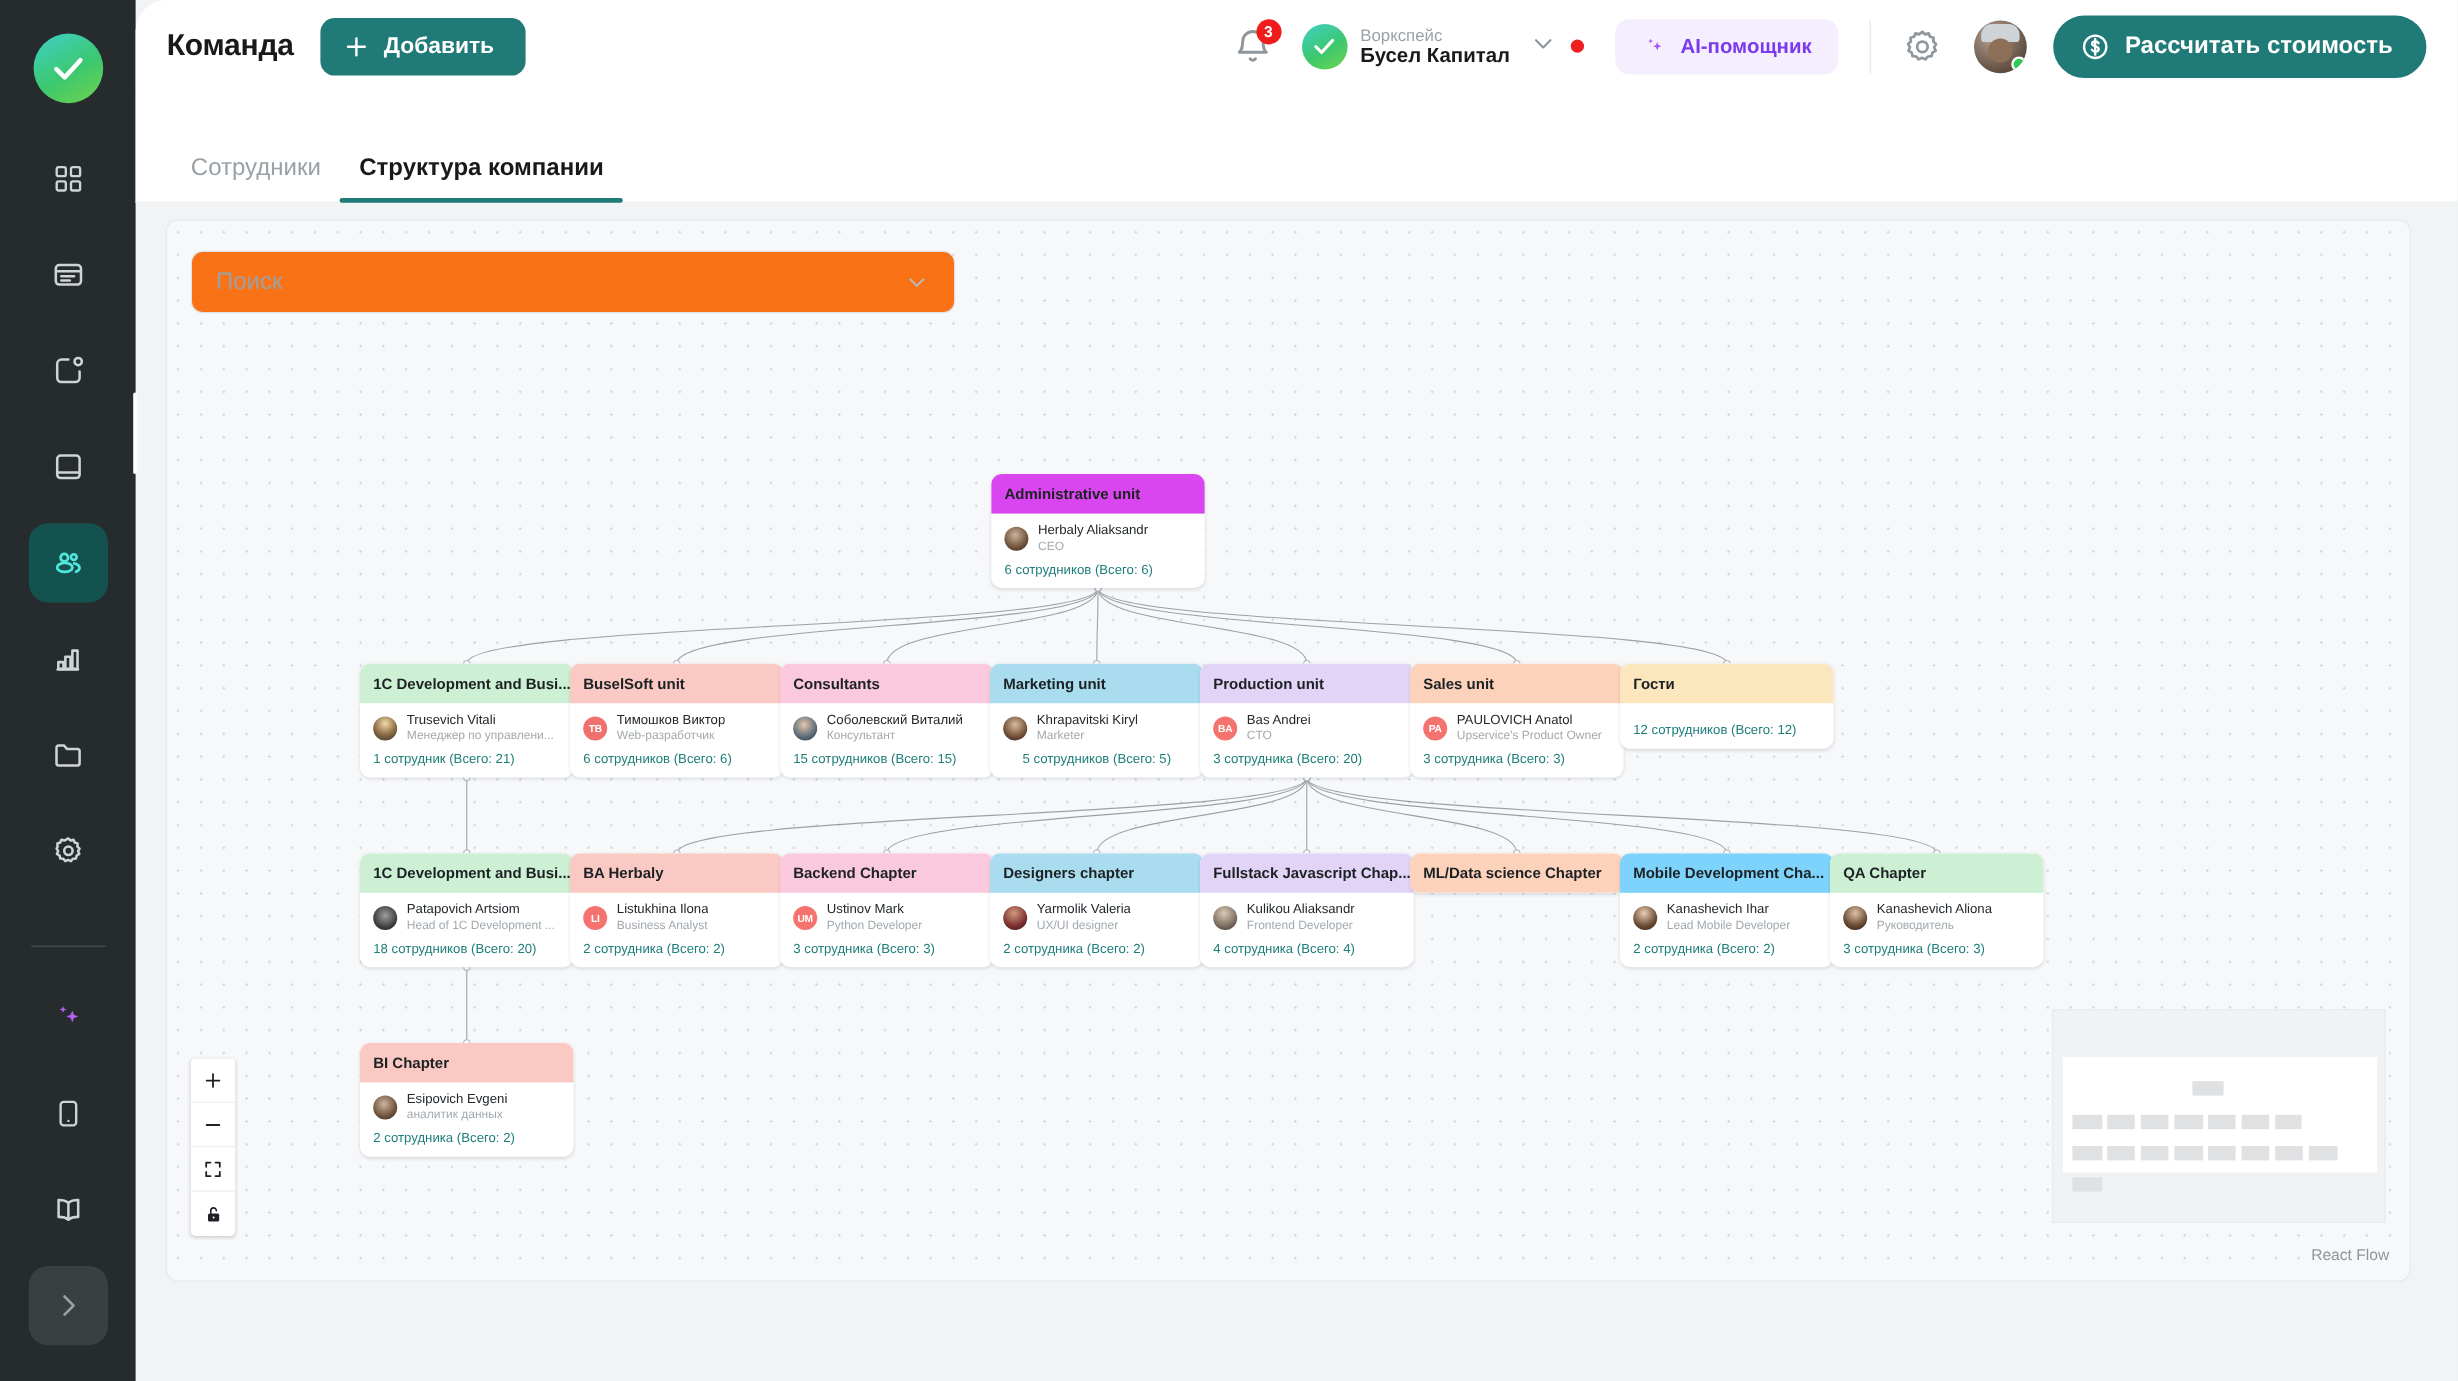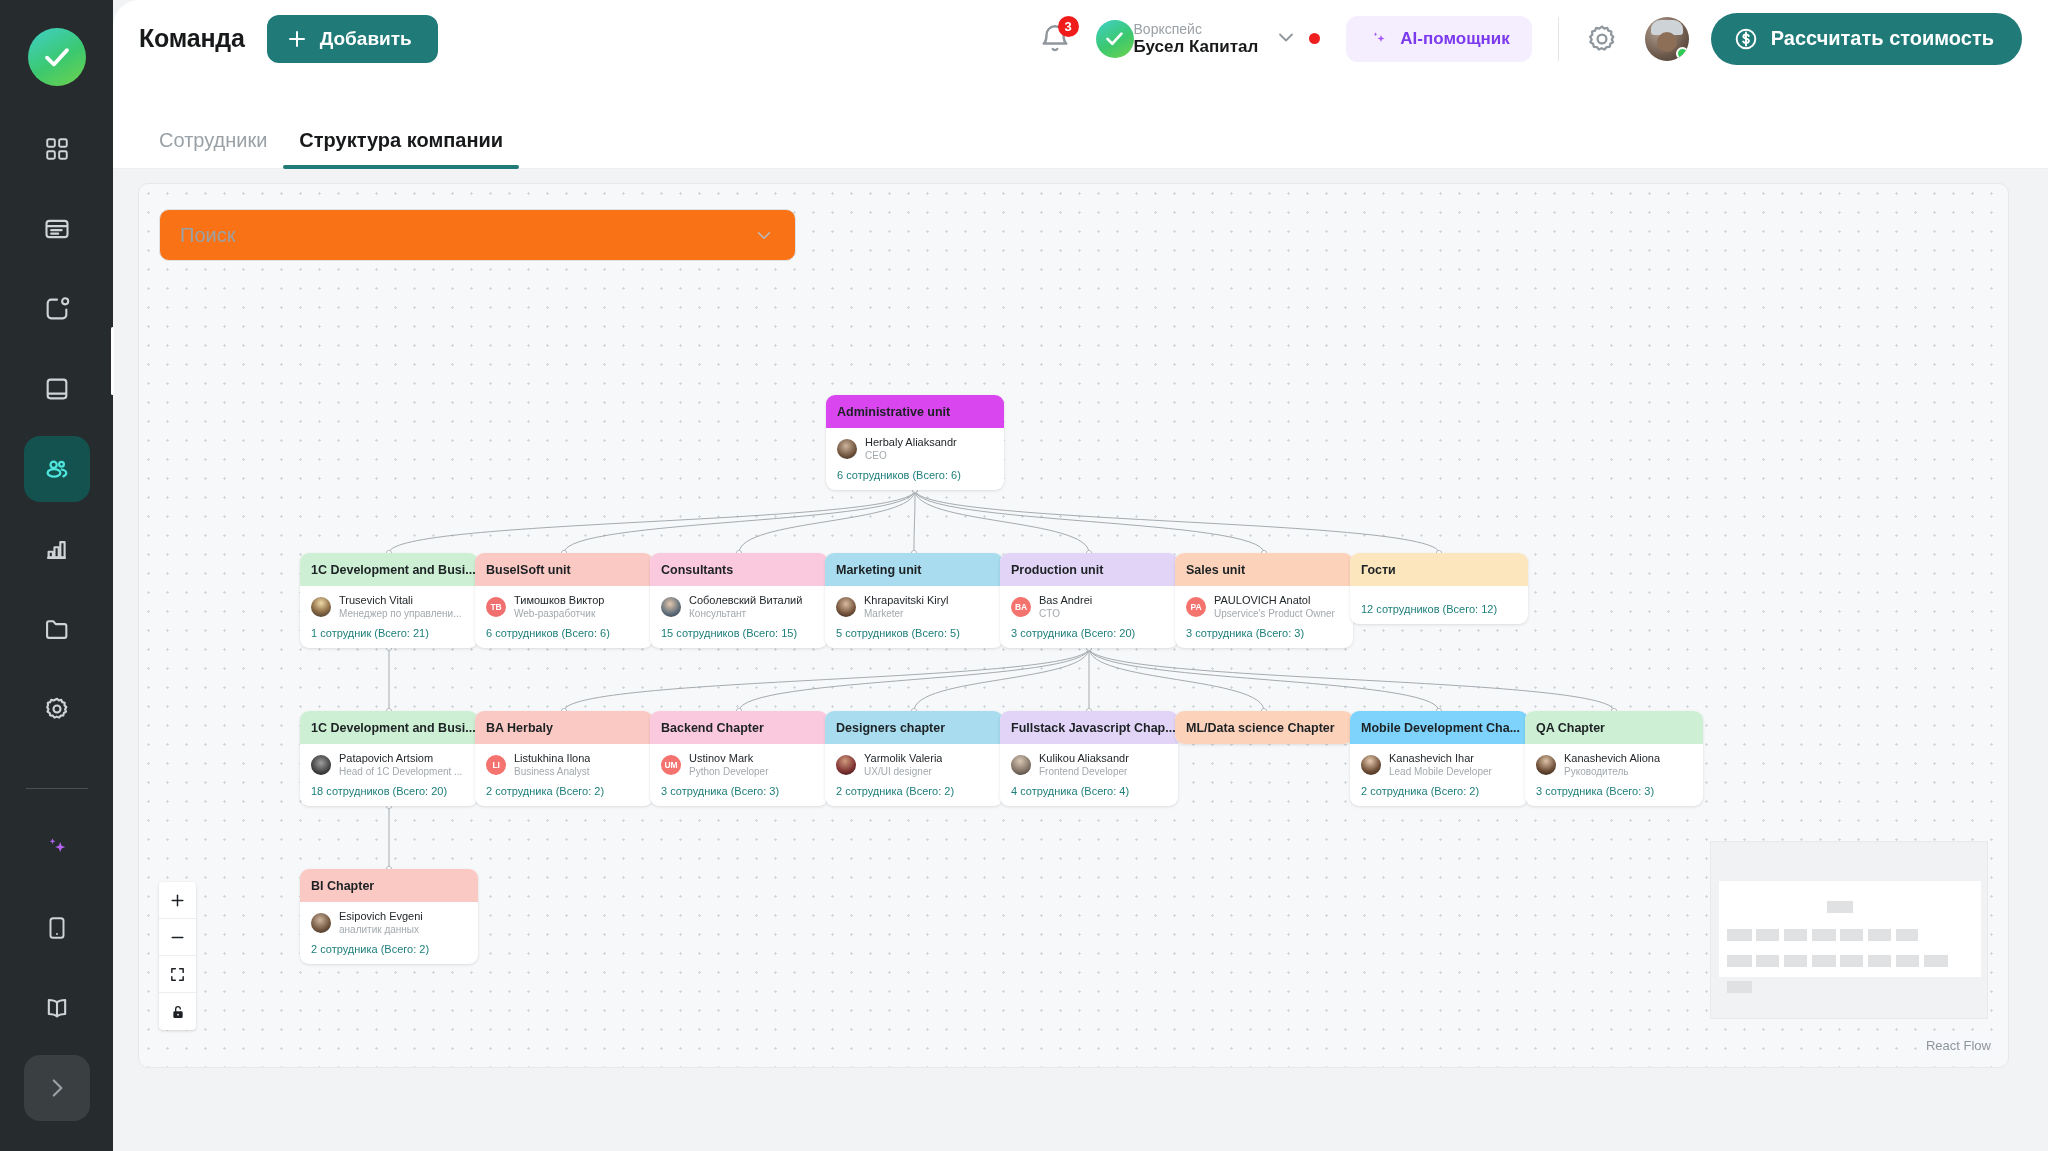--- a/index.html
+++ b/index.html
@@ -60,21 +60,21 @@
   .bell-badge {
     position: absolute; right: -7px; top: -6px; min-width: 21px; height: 21px; padding: 0 5px;
     background: #f01c1c; color: #fff; border-radius: 11px; font-size: 13px; font-weight: bold;
     display: flex; align-items: center; justify-content: center; line-height: 1;
   }
   .ws-logo {
     width: 38px; height: 38px; border-radius: 50%;
     background: linear-gradient(150deg, #3fd0c9 0%, #3cc86f 55%, #6fd44c 100%);
     display: flex; align-items: center; justify-content: center; flex: none;
   }
-  .ws-text { line-height: 1.15; }
+  .ws-text { margin-left: 11px; line-height: 1.15; }
   .ws-label { font-size: 14px; color: #9aa1a6; }
   .ws-name { font-size: 17px; color: #17191a; font-weight: bold; }
   .ws-caret { margin-left: 16px; cursor: pointer; }
   .ws-dot { width: 11px; height: 11px; border-radius: 50%; background: #ef1f1f; margin-left: 11px; }
   .btn-ai {
     margin-left: 26px; height: 46px; padding: 0 22px; border-radius: 12px;
     background: #f4eeff; color: #7c3aed; font-size: 17px; font-weight: bold;
     display: flex; align-items: center; gap: 10px; cursor: pointer; border: none;
     font-family: "Liberation Sans", sans-serif;
   }
@@ -497,21 +497,21 @@
           <div class="node" style="left: 686px; top: 369px;">
             <div class="node-head" style="background: rgb(169, 220, 238);">Marketing unit</div>
             <div class="node-body">
               <div class="person">
                 <div class="pavatar ph4"></div>
                 <div class="pnames">
                   <div class="pname">Khrapavitski Kiryl</div>
                   <div class="prole">Marketer</div>
                 </div>
               </div>
-              <div class="pcount" style="color: rgb(29, 126, 122);">5 сотрудников (Всего: 5)</div>
+              <div class="pcount" style="color: rgb(29, 126, 122); text-align: center;">5 сотрудников (Всего: 5)</div>
             </div>
           </div>
           <div class="node" style="left: 861px; top: 369px;">
             <div class="node-head" style="background: rgb(226, 212, 247);">Production unit</div>
             <div class="node-body">
               <div class="person">
                 <div class="pavatar " style="background: rgb(244, 115, 111);">BA</div>
                 <div class="pnames">
                   <div class="pname">Bas Andrei</div>
                   <div class="prole">CTO</div>

